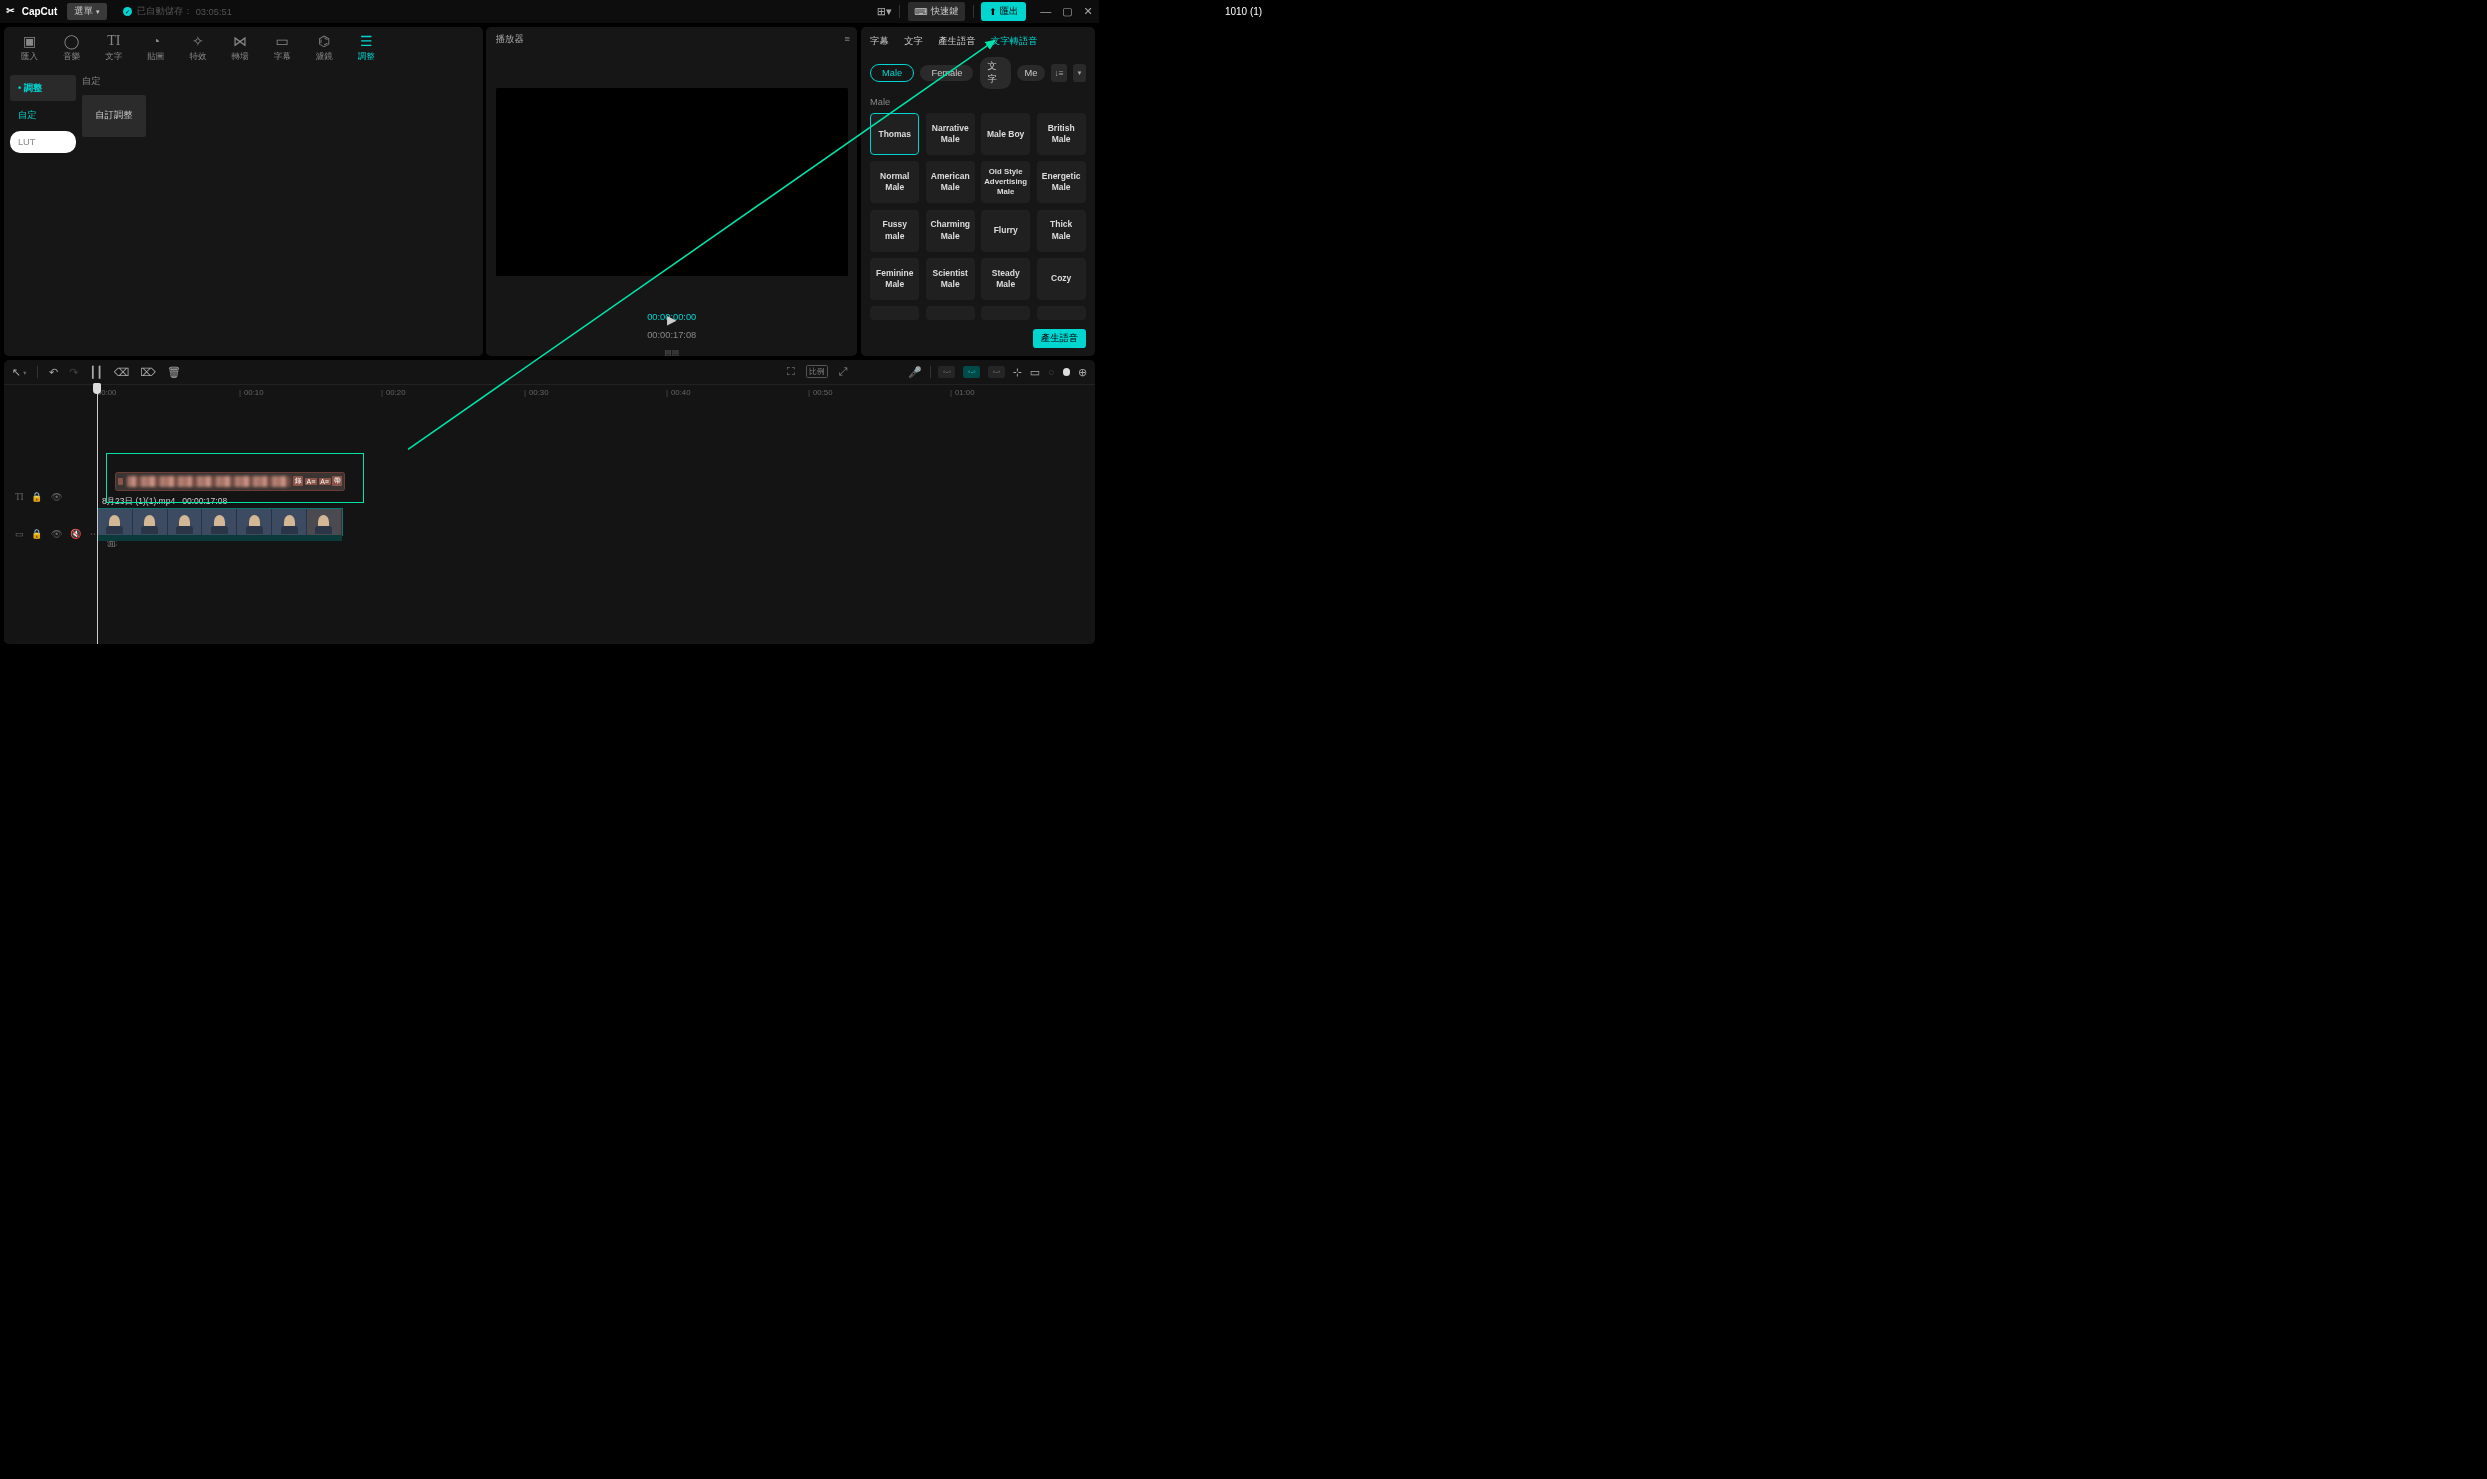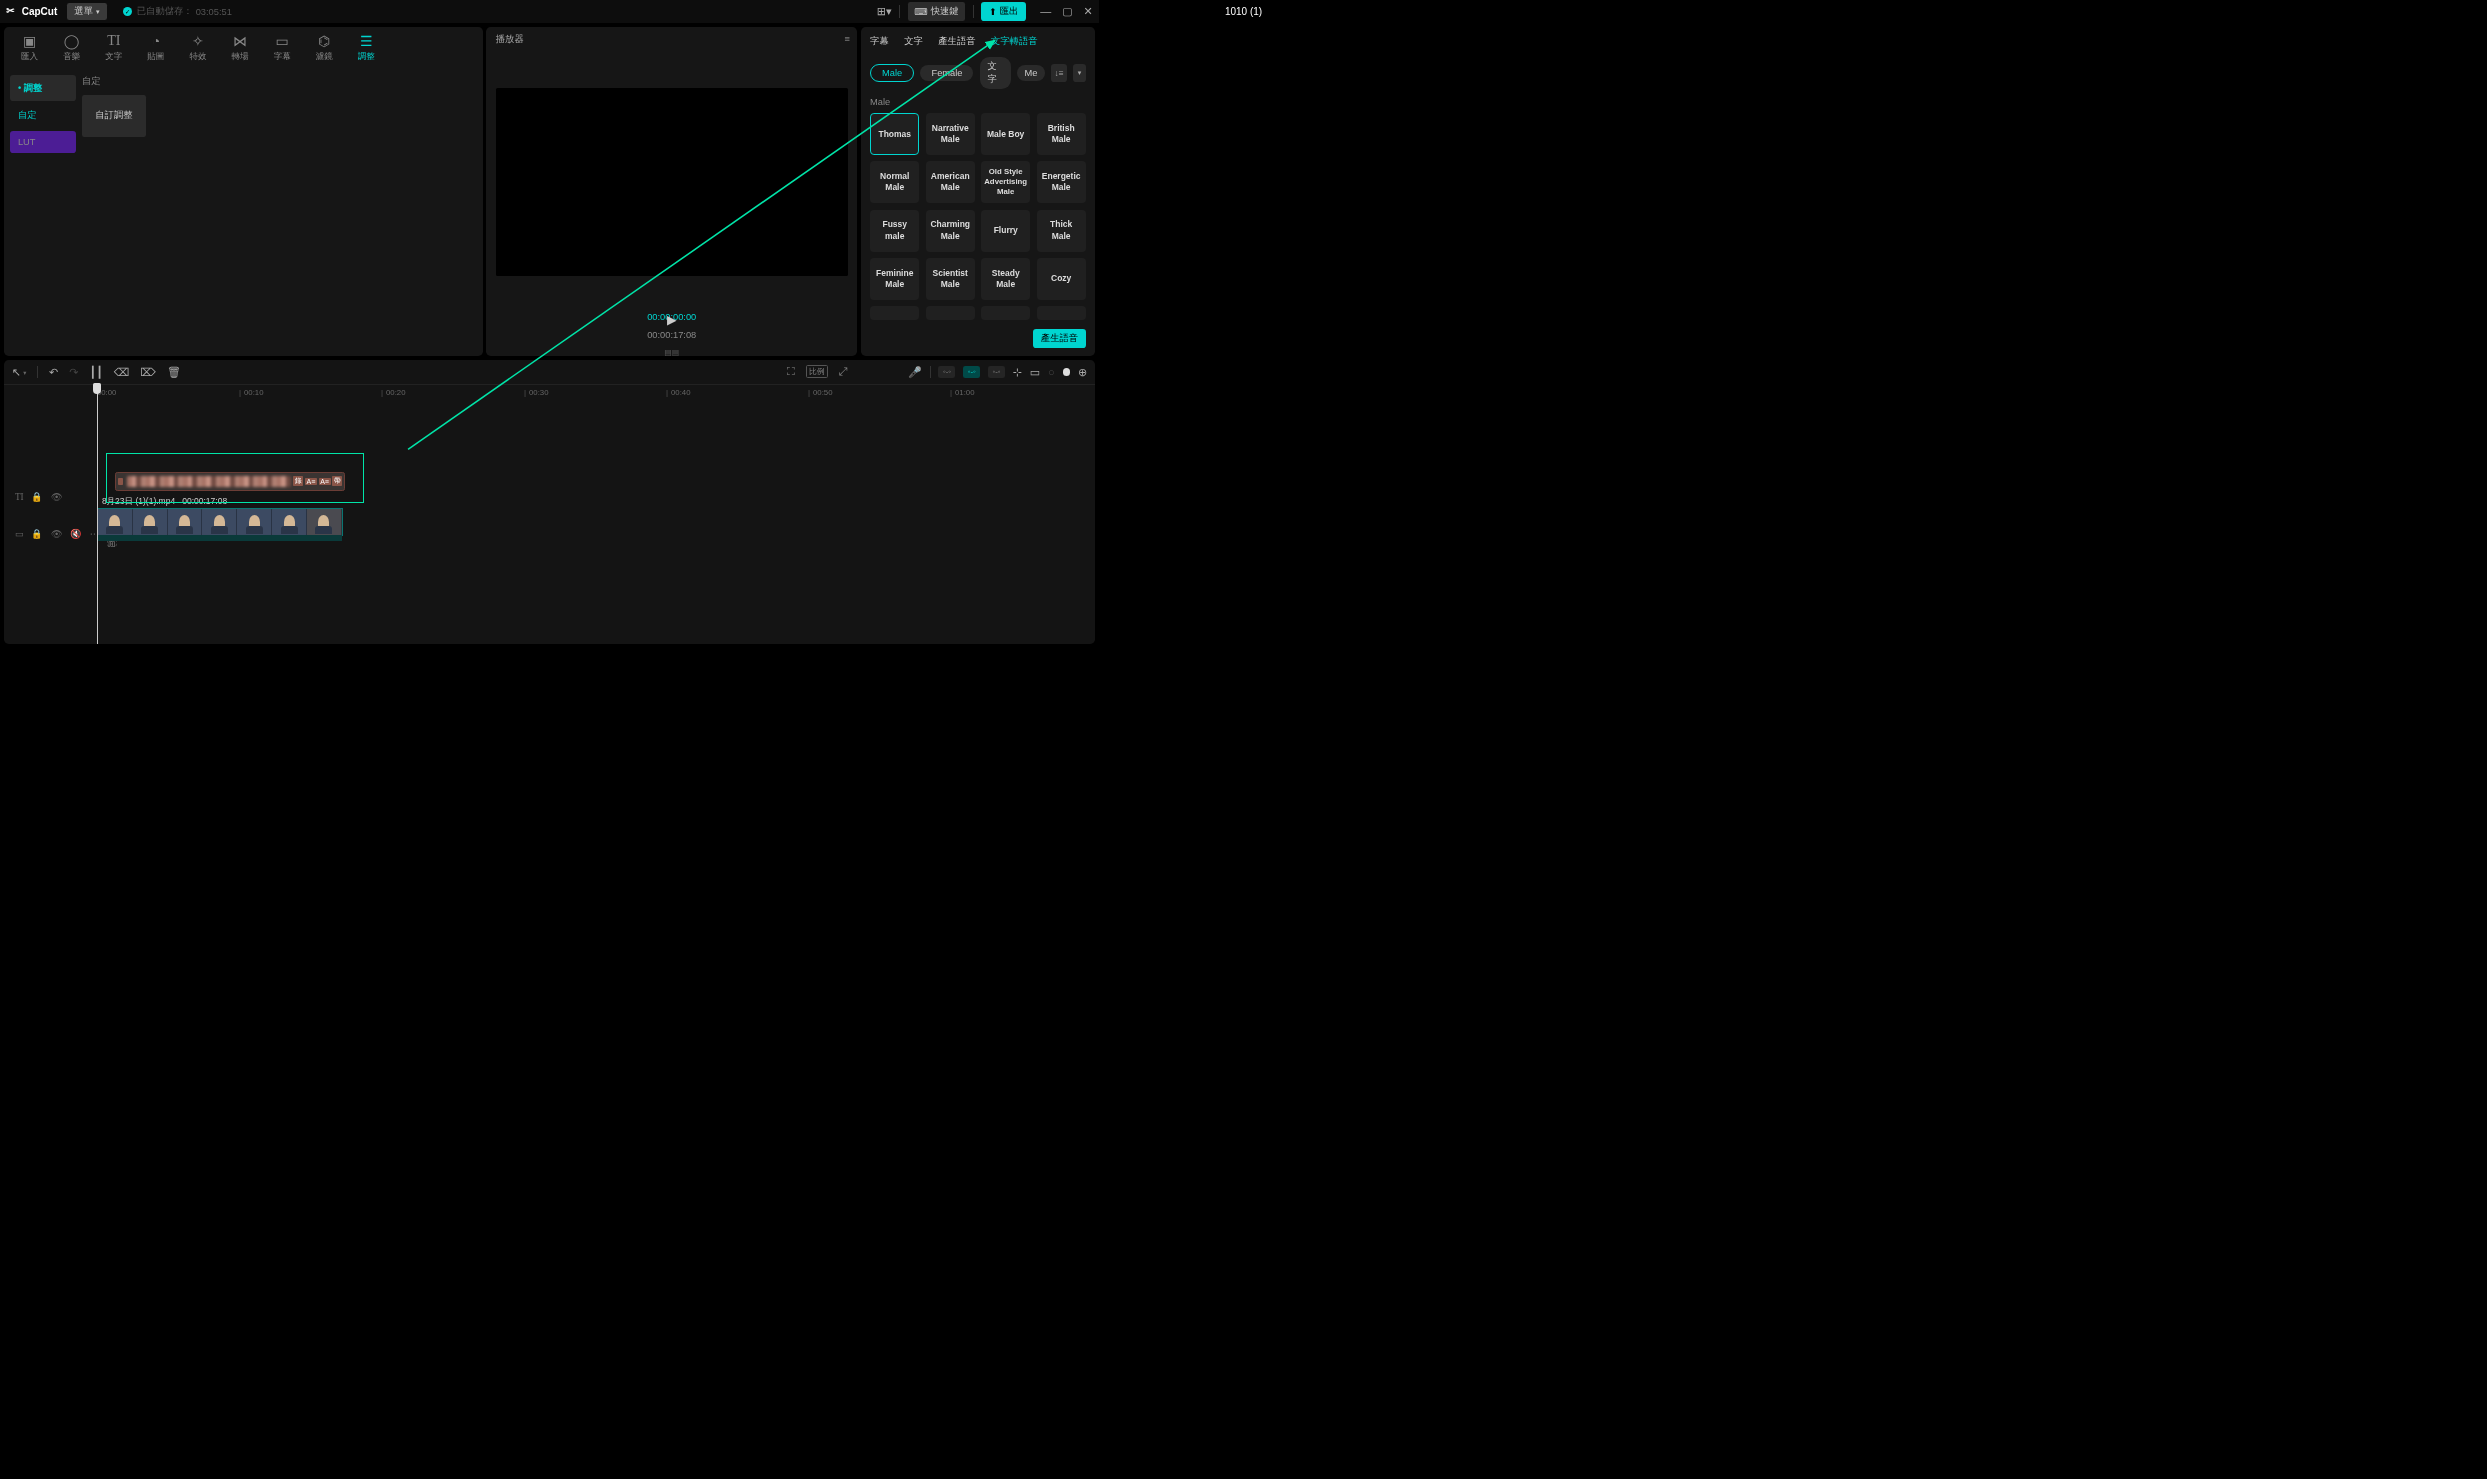--- a/index.html
+++ b/index.html
@@ -29,21 +29,21 @@
 .left-panel { width: 482px; background: #161616; border-radius: 4.7px; display: flex; flex-direction: column; }
 .top-tabs { display: flex; padding: 4.7px 6.2px; gap: 3.1px; }
 .top-tab { display: flex; flex-direction: column; align-items: center; justify-content:center; padding: 3.1px 6.2px; color: #888; font-size: 8.5px; width: 39px; height:33px; border-radius:3.1px; }
 .top-tab.active { color: #00d5d0; }
 .top-tab .ticon { font-size: 14px; margin-bottom: 1.6px; font-weight:300; }
 .left-body { display: flex; flex: 1; }
 .left-sidebar { width: 78px; padding: 6.2px; }
 .side-item { padding: 6.2px 7.8px; color: #888; font-size: 9.3px; border-radius: 3.1px; margin-bottom: 2.3px; }
 .side-item.active { background: #2a2a2a; color: #00d5d0; font-weight: bold; }
 .side-item.selected { color: #00d5d0; }
-.side-item.lut { background: #4c1d95; color:#888;}
+.side-item.lut { background: #ffffff; color:#888;border-radius:10px;}
 .left-content { flex: 1; padding: 6.2px 0; }
 .section-label { color: #888; font-size: 9.3px; margin-bottom: 6.2px; }
 .adjust-card { width: 64px; height: 42px; background: #2b2b2b; display: flex; align-items: center; justify-content: center; color: #ccc; font-size: 9.3px; border-radius: 2.3px; }
 
 
 .player-panel { width: 373px; background: #161616; border-radius: 4.7px; display: flex; flex-direction: column; gap: 36px; }
 .player-header { height: 25px; display: flex; align-items: center; padding: 0 9.3px; justify-content: space-between; color: #aaa; font-size: 9.3px; }
 .ham { color:#777; letter-spacing:-2.3px;}
 .player-body { flex: 1; padding: 0 9.3px; }
 .video-surface { width: 100%; height: 100%; background: #000; border-radius: 1.6px; }

